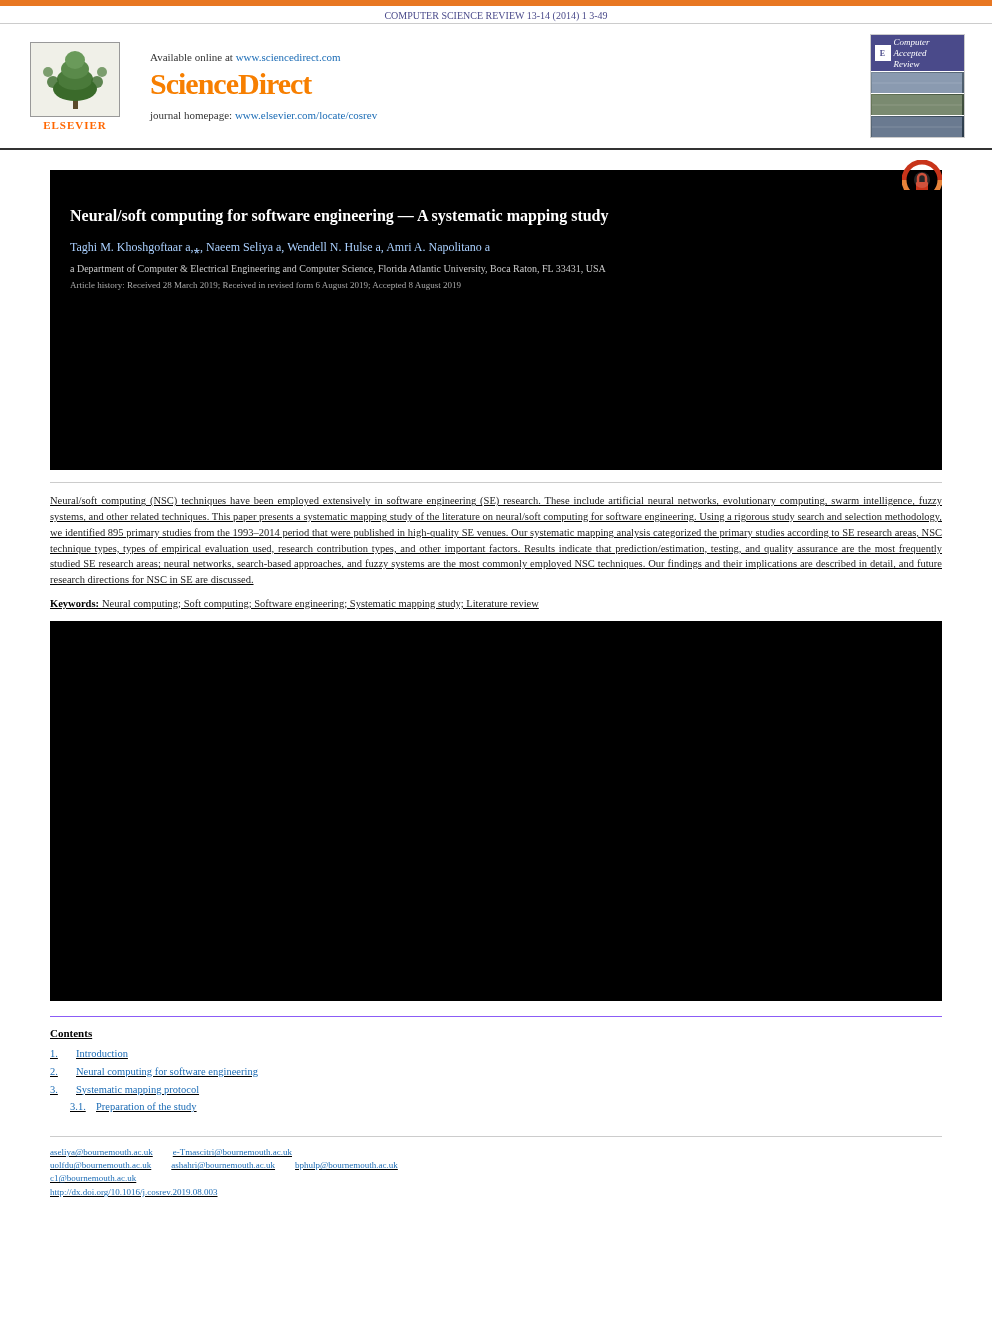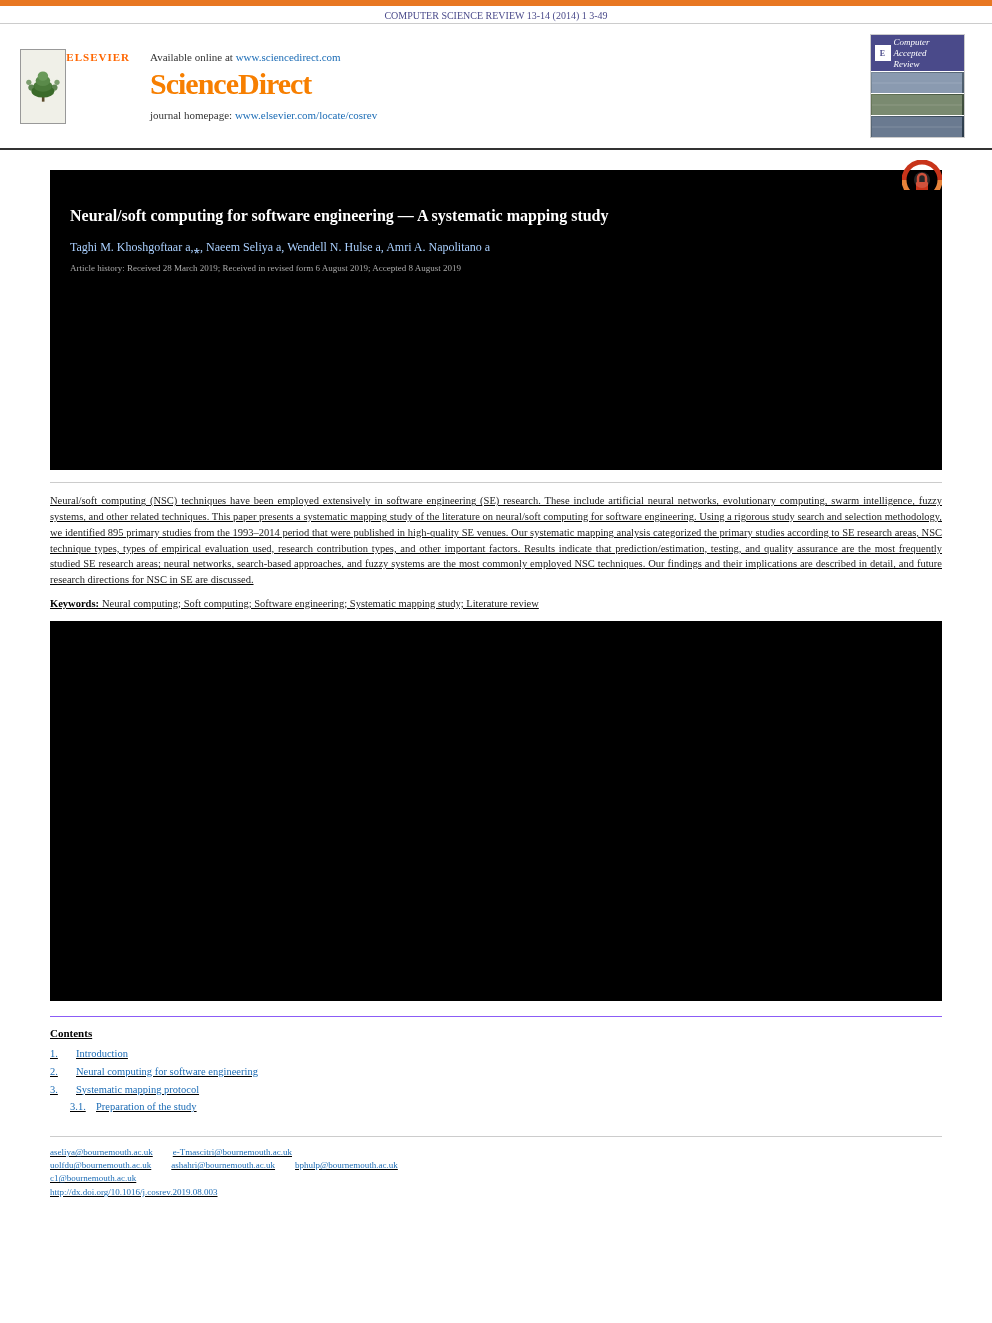--- a/index.html
+++ b/index.html
@@ -34,22 +34,22 @@
       display: flex;
       align-items: center;
       justify-content: space-between;
       padding: 10px 20px;
       border-bottom: 2px solid #333;
     }
 
     .elsevier-logo {
       width: 110px;
       display: flex;
-      flex-direction: row;
-      align-items: flex-start;
+      flex-direction: column;
+      align-items: center;
     }
 
     .elsevier-tree {
       width: 90px;
       height: 75px;
       background: #f0f0e8;
       border: 1px solid #999;
       display: flex;
       align-items: center;
       justify-content: center;
@@ -379,20 +379,21 @@
 
     <div style="background:#000; padding: 20px 0 0 0; margin-bottom: 0;">
 
       <div style="height:280px; background:#000; position:relative;">
 
         <div style="padding: 15px 20px; color: #fff;">
           <div style="font-size:16px; font-weight:bold; line-height:1.4; margin-bottom:10px; color:#fff;">
             <span>Neural/soft computing for software engineering — A systematic mapping study</span>
           </div>
           <div style="font-size:12px; color:#aad0ff; margin-bottom:8px;">Taghi M. Khoshgoftaar a,⁎, Naeem Seliya a, Wendell N. Hulse a, Amri A. Napolitano a</div>
+          <div style="font-size:10px; color:#ccc; margin-bottom:6px;">a Department of Computer &amp; Electrical Engineering and Computer Science, Florida Atlantic University, Boca Raton, FL 33431, USA</div>
           <div style="font-size:9px; color:#aaa;">Article history: Received 28 March 2019; Received in revised form 6 August 2019; Accepted 8 August 2019</div>
         </div>
       </div>
 
     </div>
 
     <div class="abstract-section">
       <div class="abstract-text">Neural/soft computing (NSC) techniques have been employed extensively in software engineering (SE) research. These include artificial neural networks, evolutionary computing, swarm intelligence, fuzzy systems, and other related techniques. This paper presents a systematic mapping study of the literature on neural/soft computing for software engineering. Using a rigorous study search and selection methodology, we identified 895 primary studies from the 1993–2014 period that were published in high-quality SE venues. Our systematic mapping analysis categorized the primary studies according to SE research areas, NSC technique types, types of empirical evaluation used, research contribution types, and other important factors. Results indicate that prediction/estimation, testing, and quality assurance are the most frequently studied SE research areas; neural networks, search-based approaches, and fuzzy systems are the most commonly employed NSC techniques. Our findings and their implications are described in detail, and future research directions for NSC in SE are discussed.</div>
 
       <div class="keywords-section" style="margin-top:8px;">

